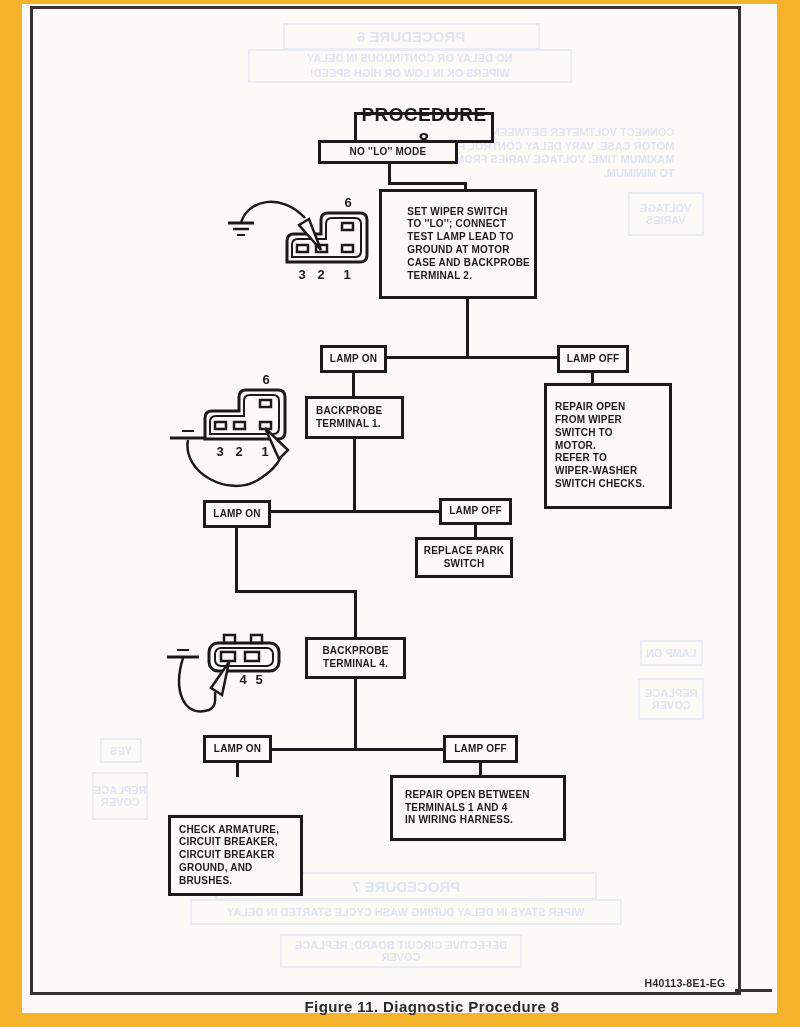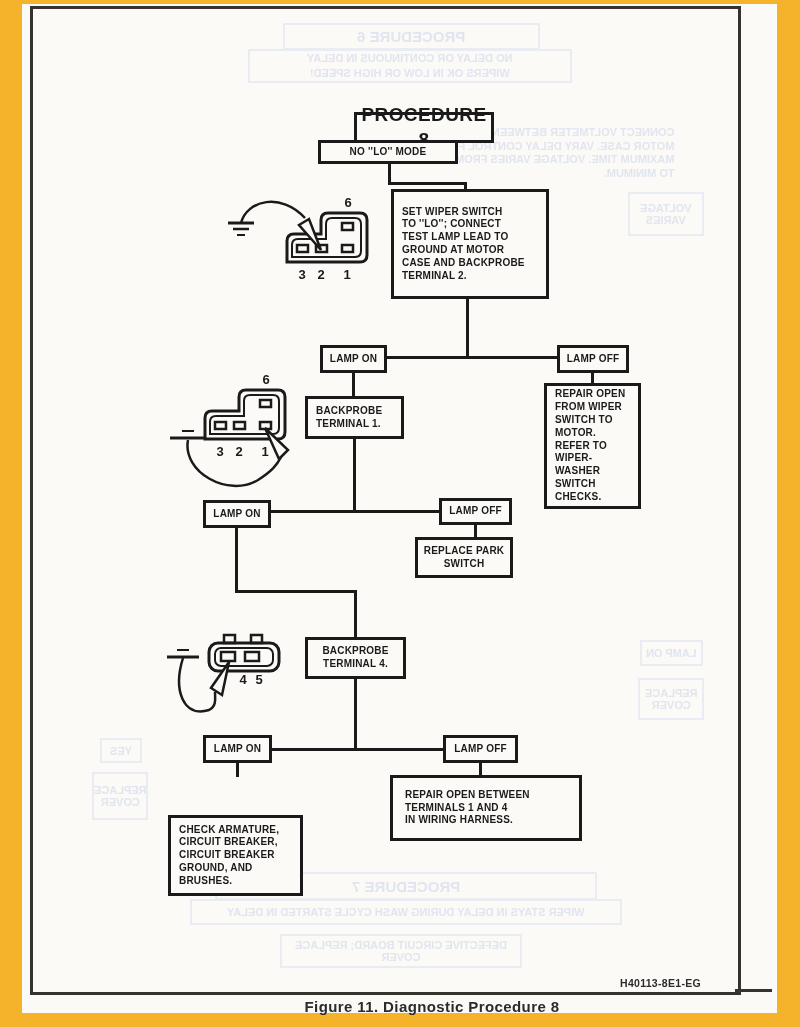--- a/index.html
+++ b/index.html
@@ -15,21 +15,21 @@
   .fbox{
     position:absolute;border:3px solid #1a1a1a;background:#FBFAF7;color:#1a1a1a;
     font-weight:bold;font-size:10px;line-height:1.28;letter-spacing:.2px;
     white-space:pre-line;display:flex;align-items:center;justify-content:center;
     text-align:center;box-sizing:border-box;
   }
   .fbox.left{justify-content:flex-start;text-align:left;padding:6px 4px 6px 8px;}
   .title{font-size:19px;letter-spacing:.4px;margin-left:36px;}
   .ln{position:absolute;background:#1a1a1a;}
 
-  .doccode{position:absolute;left:620px;top:977px;width:130px;text-align:left;
+  .doccode{position:absolute;left:620px;top:977px;width:130px;text-align:center;
     font-size:10.5px;font-weight:bold;color:#2b2b2b;letter-spacing:.3px;}
   .caption{position:absolute;left:0;top:998px;width:800px;text-align:center;
     font-weight:bold;font-size:15px;color:#2b2b2b;letter-spacing:.4px;margin-left:32px;}
 
   svg{position:absolute;overflow:visible;}
   svg .ink{stroke:#1a1a1a;fill:none;}
   svg text{font-family:"Liberation Sans",sans-serif;font-weight:bold;font-size:13px;fill:#1a1a1a;}
 
   .gbox{position:absolute;border:2px solid #e9ecf3;color:#e1e5ef;font-weight:bold;
     display:flex;align-items:center;justify-content:center;text-align:center;
@@ -104,42 +104,42 @@
 <div class="ln" style="left:236px;top:761px;width:3px;height:16px;"></div>
 <div class="ln" style="left:479px;top:761px;width:3px;height:16px;"></div>
 
 <div class="fbox title" style="left:318px;top:112px;width:140px;height:31px;">
   <span>PROCEDURE 8</span>
 </div>
 <div class="fbox" style="left:318px;top:140px;width:140px;height:24px;">
   <span>NO ''LO'' MODE</span>
 </div>
 
-<div class="fbox left" style="left:391px;top:189px;width:158px;height:110px;">
+<div class="fbox left" style="left:379px;top:189px;width:158px;height:110px;justify-content:flex-end;">
   <span>SET WIPER SWITCH
 TO ''LO''; CONNECT
 TEST LAMP LEAD TO
 GROUND AT MOTOR
 CASE AND BACKPROBE
 TERMINAL 2.</span>
 </div>
 
 <div class="fbox" style="left:320px;top:345px;width:67px;height:28px;">
   <span>LAMP ON</span>
 </div>
 <div class="fbox" style="left:557px;top:345px;width:72px;height:28px;">
   <span>LAMP OFF</span>
 </div>
 
 <div class="fbox left" style="left:305px;top:396px;width:99px;height:43px;">
   <span>BACKPROBE
 TERMINAL 1.</span>
 </div>
 
-<div class="fbox left" style="left:544px;top:383px;width:97px;height:126px;">
+<div class="fbox left" style="left:544px;top:383px;width:128px;height:126px;">
   <span>REPAIR OPEN
 FROM WIPER
 SWITCH TO
 MOTOR.
 REFER TO
 WIPER-WASHER
 SWITCH CHECKS.</span>
 </div>
 
 <div class="fbox" style="left:203px;top:500px;width:68px;height:28px;">
@@ -166,21 +166,21 @@
   <span>LAMP OFF</span>
 </div>
 
 <div class="fbox left" style="left:168px;top:775px;width:135px;height:81px;margin-top:40px;">
   <span>CHECK ARMATURE,
 CIRCUIT BREAKER,
 CIRCUIT BREAKER
 GROUND, AND
 BRUSHES.</span>
 </div>
-<div class="fbox left" style="left:390px;top:775px;width:192px;height:66px;padding-left:12px;">
+<div class="fbox left" style="left:390px;top:775px;width:176px;height:66px;padding-left:12px;">
   <span>REPAIR OPEN BETWEEN
 TERMINALS 1 AND 4
 IN WIRING HARNESS.</span>
 </div>
 
 <svg style="left:225px;top:192px;" width="150" height="92" viewBox="0 0 150 92">
   <g>
     <line class="ink" x1="3" y1="31" x2="29" y2="31" stroke-width="3"></line>
     <line class="ink" x1="8" y1="37" x2="24" y2="37" stroke-width="2.5"></line>
     <line class="ink" x1="12" y1="43" x2="20" y2="43" stroke-width="2"></line>

